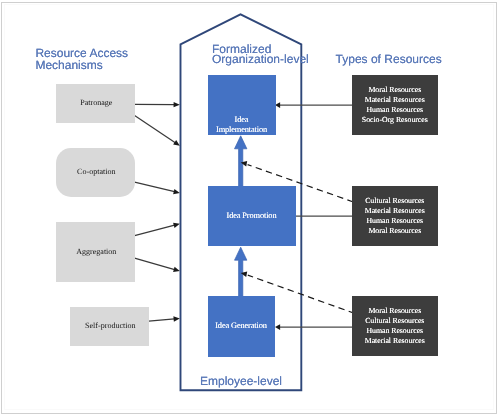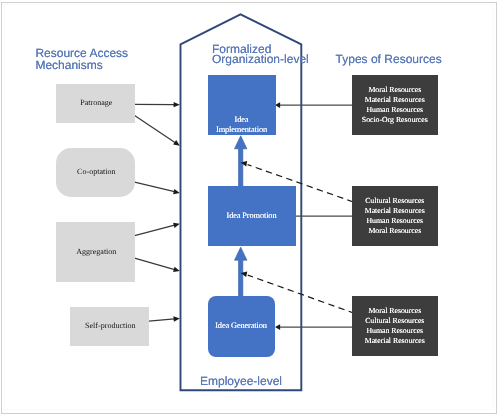--- a/index.html
+++ b/index.html
@@ -179,21 +179,21 @@
   <div class="heading" style="left:335.6px; top:45.4px; width:120px;margin-top:8px;"><span class="txt">Types of Resources</span></div>
 
   <div class="node gray-box" style="left:56px; top:84px; width:78.6px; height:38.6px;"><span class="txt">Patronage</span></div>
   <div class="node gray-box" style="left:56px; top:148px; width:78.6px; height:48.6px;border-radius:15px;"><span class="txt">Co-optation</span></div>
   <div class="node gray-box" style="left:56px; top:222px; width:78.6px; height:60px;"><span class="txt">Aggregation</span></div>
   <div class="node gray-box" style="left:56px; top:307px; width:78.6px; height:38.6px;margin-left:14px;"><span class="txt">Self-production</span></div>
 
   <div class="node blue-box" style="left:207.5px; top:74.8px; width:68px; height:60.6px;align-items:flex-end;"><span class="txt">Idea
 Implementation</span></div>
   <div class="node blue-box" style="left:207.5px; top:185.8px; width:88px; height:59.8px;"><span class="txt">Idea Promotion</span></div>
-  <div class="node blue-box" style="left:207.5px; top:295.8px; width:67px; height:61px;border-radius:8px;"><span class="txt">Idea Generation</span></div>
+  <div class="node blue-box" style="left:207.5px; top:295.8px; width:67px; height:61px;"><span class="txt">Idea Generation</span></div>
 
   <div class="node dark-box" style="left:351.8px; top:75px; width:86px; height:60.4px;"><span class="txt">Moral Resources
 Material Resources
 Human Resources
 Socio-Org Resources</span></div>
   <div class="node dark-box" style="left:351.8px; top:186px; width:86px; height:60.4px;"><span class="txt">Cultural Resources
 Material Resources
 Human Resources
 Moral Resources</span></div>
   <div class="node dark-box" style="left:351.8px; top:296px; width:86px; height:60.4px;"><span class="txt">Moral Resources

